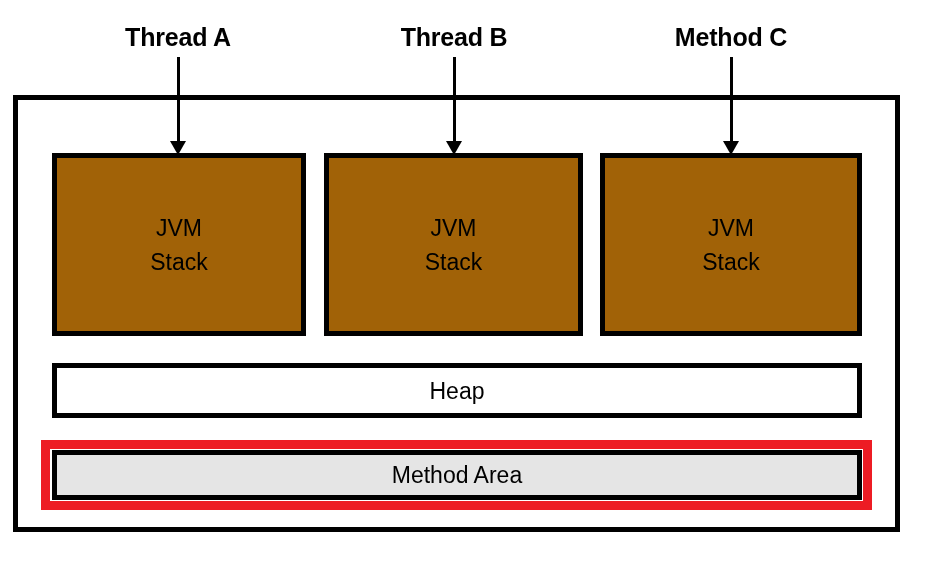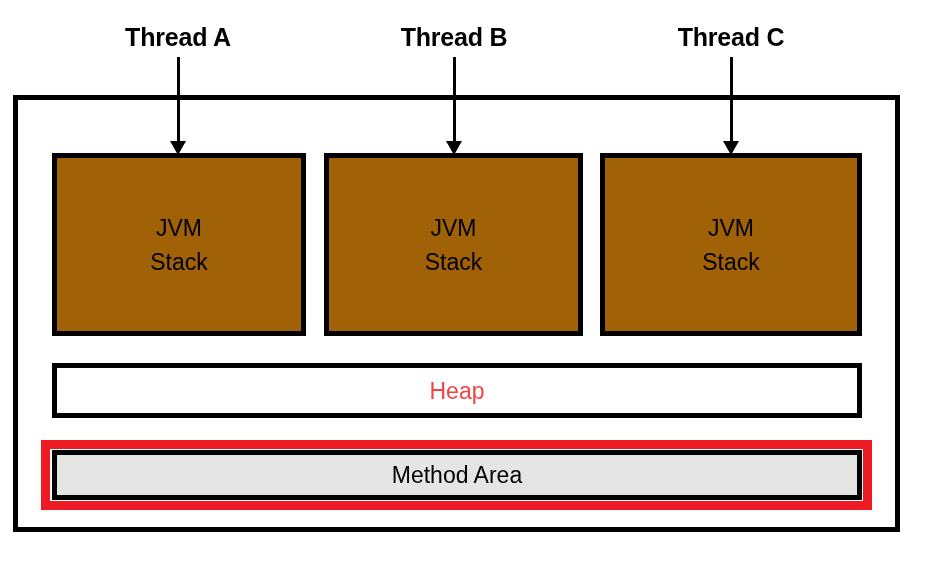--- a/index.html
+++ b/index.html
@@ -108,21 +108,21 @@
     border: 5px solid #000000;
     box-sizing: border-box;
     background: #ffffff;
     display: flex;
     align-items: center;
     justify-content: center;
   }
   .heap-text {
     font-size: 23px;
     font-weight: normal;
-    color: #ef4444;
+    color: #000000;
     text-align: left;
     line-height: 26px;
   }
 
   
   .method-highlight {
     position: absolute;
     left: 41px;
     top: 440px;
     width: 831px;
@@ -152,21 +152,21 @@
     line-height: 26px;
   }
 </style>
 </head>
 <body>
 
 <div id="diagram">
 
   <div class="thread-label b">Thread B</div>
   <div class="thread-label a">Thread A</div>
-  <div class="thread-label c">Thread C</div>
+  <div class="thread-label c">Method C</div>
 
   <div class="arrow-shaft a"></div>
   <div class="arrow-head a"></div>
 
   <div class="arrow-shaft b"></div>
   <div class="arrow-head b"></div>
 
   <div class="arrow-shaft c"></div>
   <div class="arrow-head c"></div>
 

